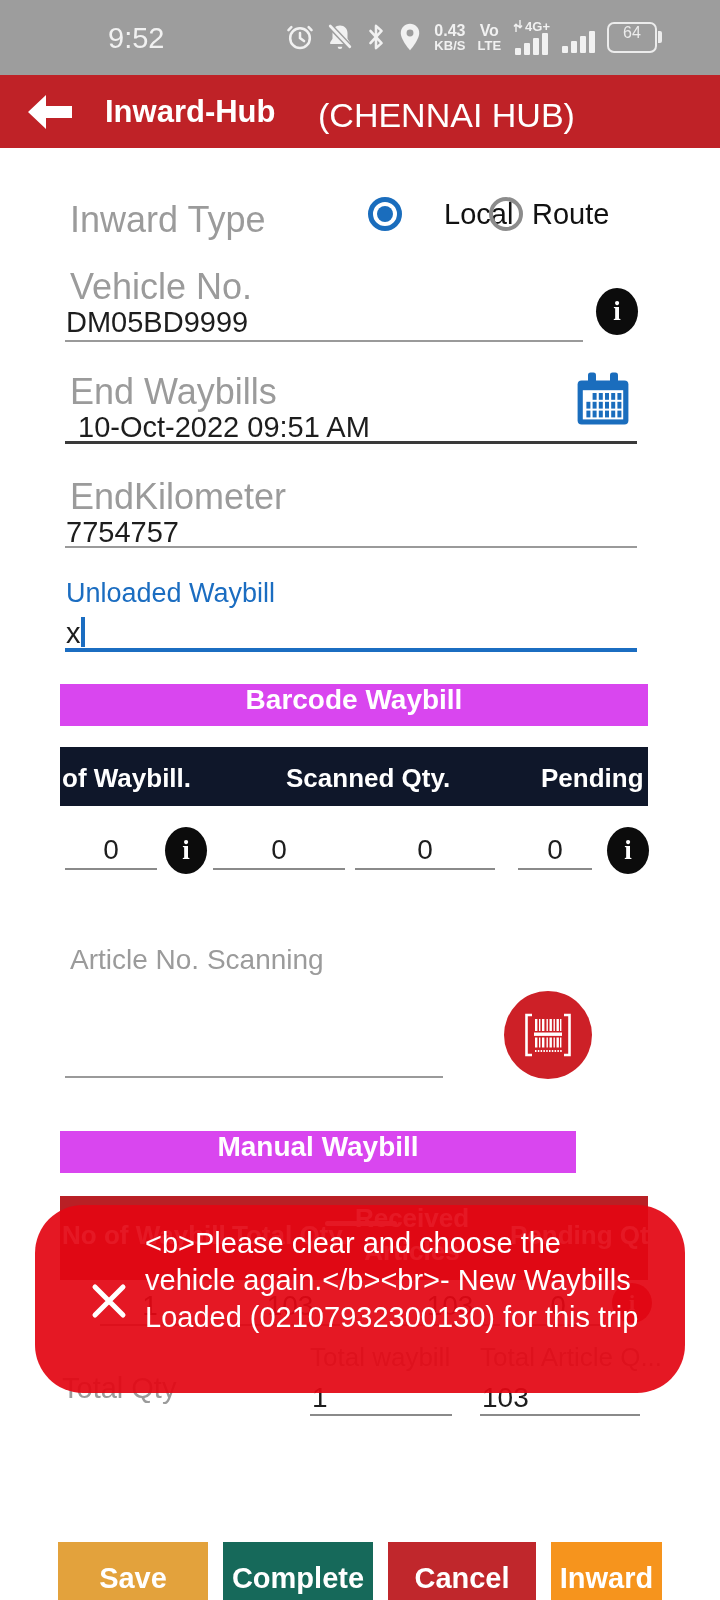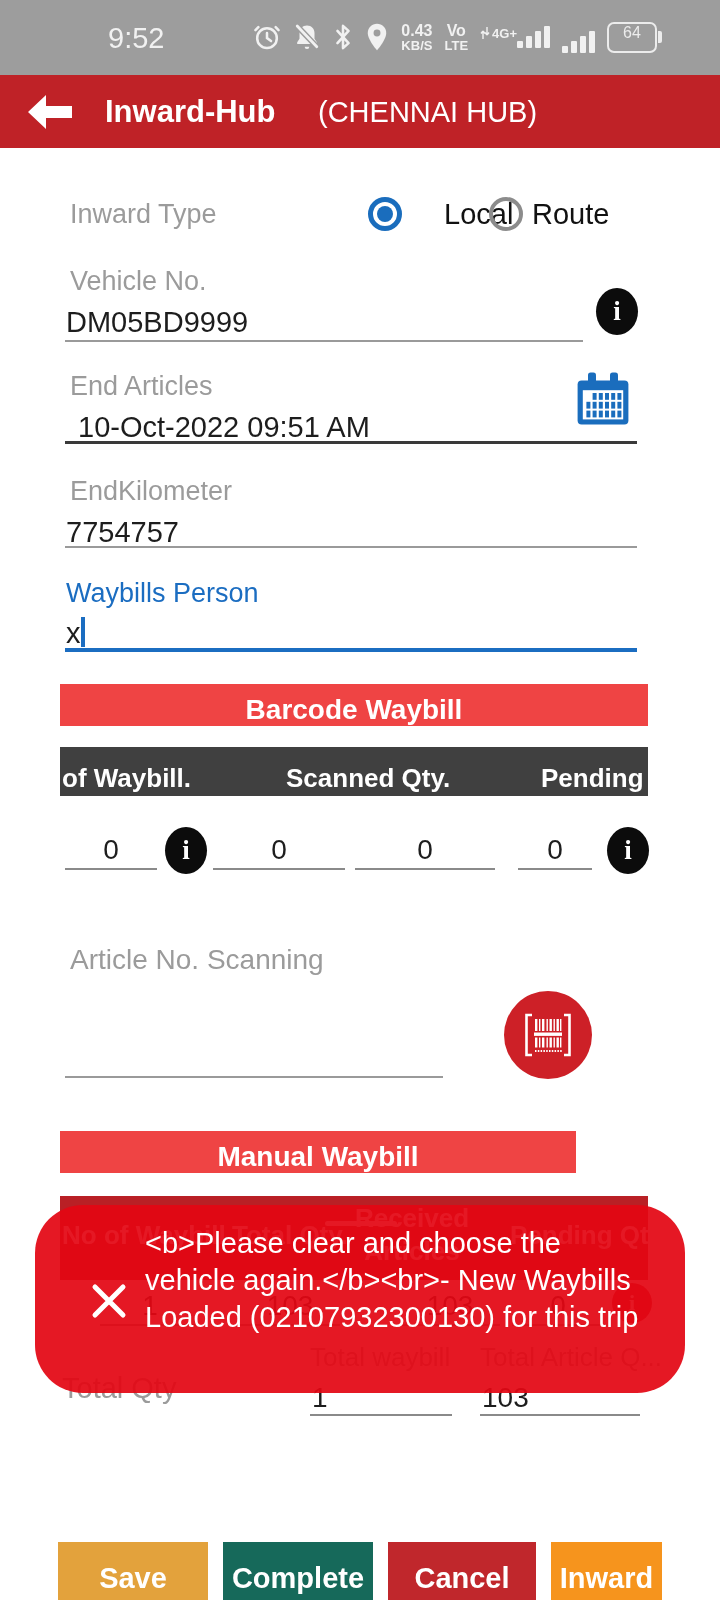--- a/index.html
+++ b/index.html
@@ -8,54 +8,54 @@
   .abs{position:absolute;}
 
   
   .status-bar{left:0;top:0;width:720px;height:75px;background:#9d9d9d;}
   .sb-time{left:108px;top:22px;font-size:29px;color:#f1f1f1;}
   .sb-icons{right:58px;top:14px;height:46px;display:flex;align-items:center;gap:12px;color:#f1f1f1;}
   .sb-ic{display:flex;align-items:flex-end;}
   .sb-txt2{display:flex;flex-direction:column;align-items:center;line-height:1;}
   .sb-txt2 .t1{font-size:16px;font-weight:bold;}
   .sb-txt2 .t2{font-size:13px;font-weight:bold;}
-  .net-block{display:flex;align-items:flex-start;line-height:1;}
+  .net-block{display:flex;flex-direction:column;align-items:center;line-height:1;}
   .net-top{display:flex;align-items:center;gap:2px;font-size:13px;font-weight:bold;}
   .bars{display:flex;align-items:flex-end;gap:3px;}
   .bars span{display:block;width:6px;background:#f1f1f1;border-radius:1px;}
   .battery{display:flex;align-items:center;}
   .bat-body{width:46px;height:27px;border:2.5px solid #ececec;border-radius:7px;
             display:flex;justify-content:center;font-size:16px;color:#ececec;}
   .bat-nub{width:4px;height:12px;background:#ececec;border-radius:0 2px 2px 0;margin-left:1px;}
 
   
   .app-bar{left:0;top:75px;width:720px;height:73px;background:#bf2227;}
   .back-btn{left:28px;top:95px;width:44px;height:34px;}
   .app-title{left:105px;top:94px;font-size:31px;font-weight:bold;color:#ffffff;}
-  .app-subtitle{left:318px;top:96px;font-size:29px;color:#ffffff;}
-
-  
-  .lbl{font-size:27px;color:#9b9b9b;}
+  .app-subtitle{left:318px;top:96px;font-size:34px;color:#ffffff;}
+
+  
+  .lbl{font-size:36px;color:#9b9b9b;}
   .val{font-size:29px;color:#1d1d1d;}
   .rule{height:2px;background:#9a9a9a;}
 
   .radio-outer{width:34px;height:34px;border-radius:50%;box-sizing:border-box;
                display:flex;align-items:center;justify-content:center;}
   .radio-on{border:5px solid #1a6dbd;}
   .radio-on .dot{width:16px;height:16px;border-radius:50%;background:#1a6dbd;}
   .radio-off{border:4px solid #8c8c8c;}
   .radio-lbl{font-size:29px;color:#111;}
 
   .info-icon{width:42px;height:47px;background:#0c0c0c;border-radius:50%;
              display:flex;align-items:center;justify-content:center;
              color:#fff;font-size:27px;font-weight:bold;font-family:"Liberation Serif",serif;}
   .caret{display:inline-block;width:4px;height:30px;background:#1b6dc1;vertical-align:-4px;}
 
   
-  .sec-bar{background:#ef4444;display:flex;align-items:flex-end;justify-content:center;}
+  .sec-bar{background:#d946ef;display:flex;align-items:flex-start;justify-content:center;}
   .sec-title{font-size:28px;font-weight:bold;color:#ffffff;}
   .th{position:absolute;font-size:26px;font-weight:bold;color:#ffffff;white-space:nowrap;}
   .cell{position:absolute;height:42px;border-bottom:2px solid #8a8a8a;
         display:flex;align-items:flex-end;justify-content:center;
         font-size:28px;color:#1d1d1d;padding-bottom:2px;box-sizing:border-box;}
 
   .scan-btn{width:88px;height:88px;border-radius:50%;background:#cd2027;
             display:flex;align-items:center;justify-content:center;}
 
   .red-info{width:40px;height:40px;border-radius:50%;background:#bf1a20;
@@ -163,21 +163,21 @@
     </div>
   <div class="abs radio-lbl" style="left:412px;top:198px;margin-left:32px;">Local</div>
   <div class="abs radio-outer radio-off" style="left:489px;top:197px;"></div>
   <div class="abs radio-lbl" style="left:532px;top:198px;">Route</div>
 
   <div class="abs lbl" style="left:70px;top:266px;">Vehicle No.</div>
   <div class="abs val" style="left:66px;top:306px;">DM05BD9999</div>
   <div class="abs rule" style="left:65px;top:340px;width:518px;"></div>
   <div class="abs info-icon" style="left:596px;top:288px;">i</div>
 
-  <div class="abs lbl" style="left:70px;top:371px;">End Articles</div>
+  <div class="abs lbl" style="left:70px;top:371px;">End Waybills</div>
   <div class="abs" style="left:574px;top:371px;">
     <svg width="58" height="57" viewBox="0 0 29 28.5">
         <rect x="7" y="0.8" width="4" height="7" rx="1.3" fill="#1a6dbd"></rect>
         <rect x="18" y="0.8" width="4" height="7" rx="1.3" fill="#1a6dbd"></rect>
         <rect x="1.8" y="4.8" width="25.4" height="22" rx="2" fill="#1a6dbd"></rect>
         <rect x="4.4" y="9.6" width="20.2" height="14.6" fill="#ffffff"></rect>
         <g fill="#1a6dbd">
           <rect x="9.3" y="11" width="2" height="3.4"></rect>
           <rect x="12.4" y="11" width="2" height="3.4"></rect>
           <rect x="15.5" y="11" width="2" height="3.4"></rect>
@@ -198,28 +198,28 @@
         </g>
       </svg>
   </div>
   <div class="abs val" style="left:66px;top:411px;margin-left:12px;">10-Oct-2022 09:51 AM</div>
   <div class="abs" style="left:65px;top:441px;width:572px;height:3px;background:#3a3a3a;"></div>
 
   <div class="abs lbl" style="left:70px;top:476px;">EndKilometer</div>
   <div class="abs val" style="left:66px;top:516px;">7754757</div>
   <div class="abs rule" style="left:65px;top:546px;width:572px;"></div>
 
-  <div class="abs" style="left:66px;top:578px;font-size:27px;color:#1b6dc1;">Waybills Person</div>
+  <div class="abs" style="left:66px;top:578px;font-size:27px;color:#1b6dc1;">Unloaded Waybill</div>
   <div class="abs val" style="left:66px;top:617px;"><span>x</span><span class="caret"></span></div>
   <div class="abs" style="left:65px;top:648px;width:572px;height:4px;background:#1b6dc1;"></div>
 
   <div class="abs sec-bar" style="left:60px;top:684px;width:588px;height:42px;">
     <span class="sec-title">Barcode Waybill</span>
   </div>
-  <div class="abs" style="left:60px;top:747px;width:588px;height:49px;background:#404040;overflow:hidden;">
+  <div class="abs" style="left:60px;top:747px;width:588px;height:59px;background:#0f172a;overflow:hidden;">
     <span class="th" style="left:2px;top:16px;">of Waybill.</span>
     <span class="th" style="left:226px;top:16px;">Scanned Qty.</span>
     <span class="th" style="left:481px;top:16px;">Pending Q</span>
   </div>
   <div class="cell" style="left:65px;top:828px;width:92px;">0</div>
   <div class="abs info-icon" style="left:165px;top:827px;">i</div>
   <div class="cell" style="left:213px;top:828px;width:132px;">0</div>
   <div class="cell" style="left:355px;top:828px;width:140px;">0</div>
   <div class="cell" style="left:518px;top:828px;width:74px;">0</div>
   <div class="abs info-icon" style="left:607px;top:827px;">i</div>

